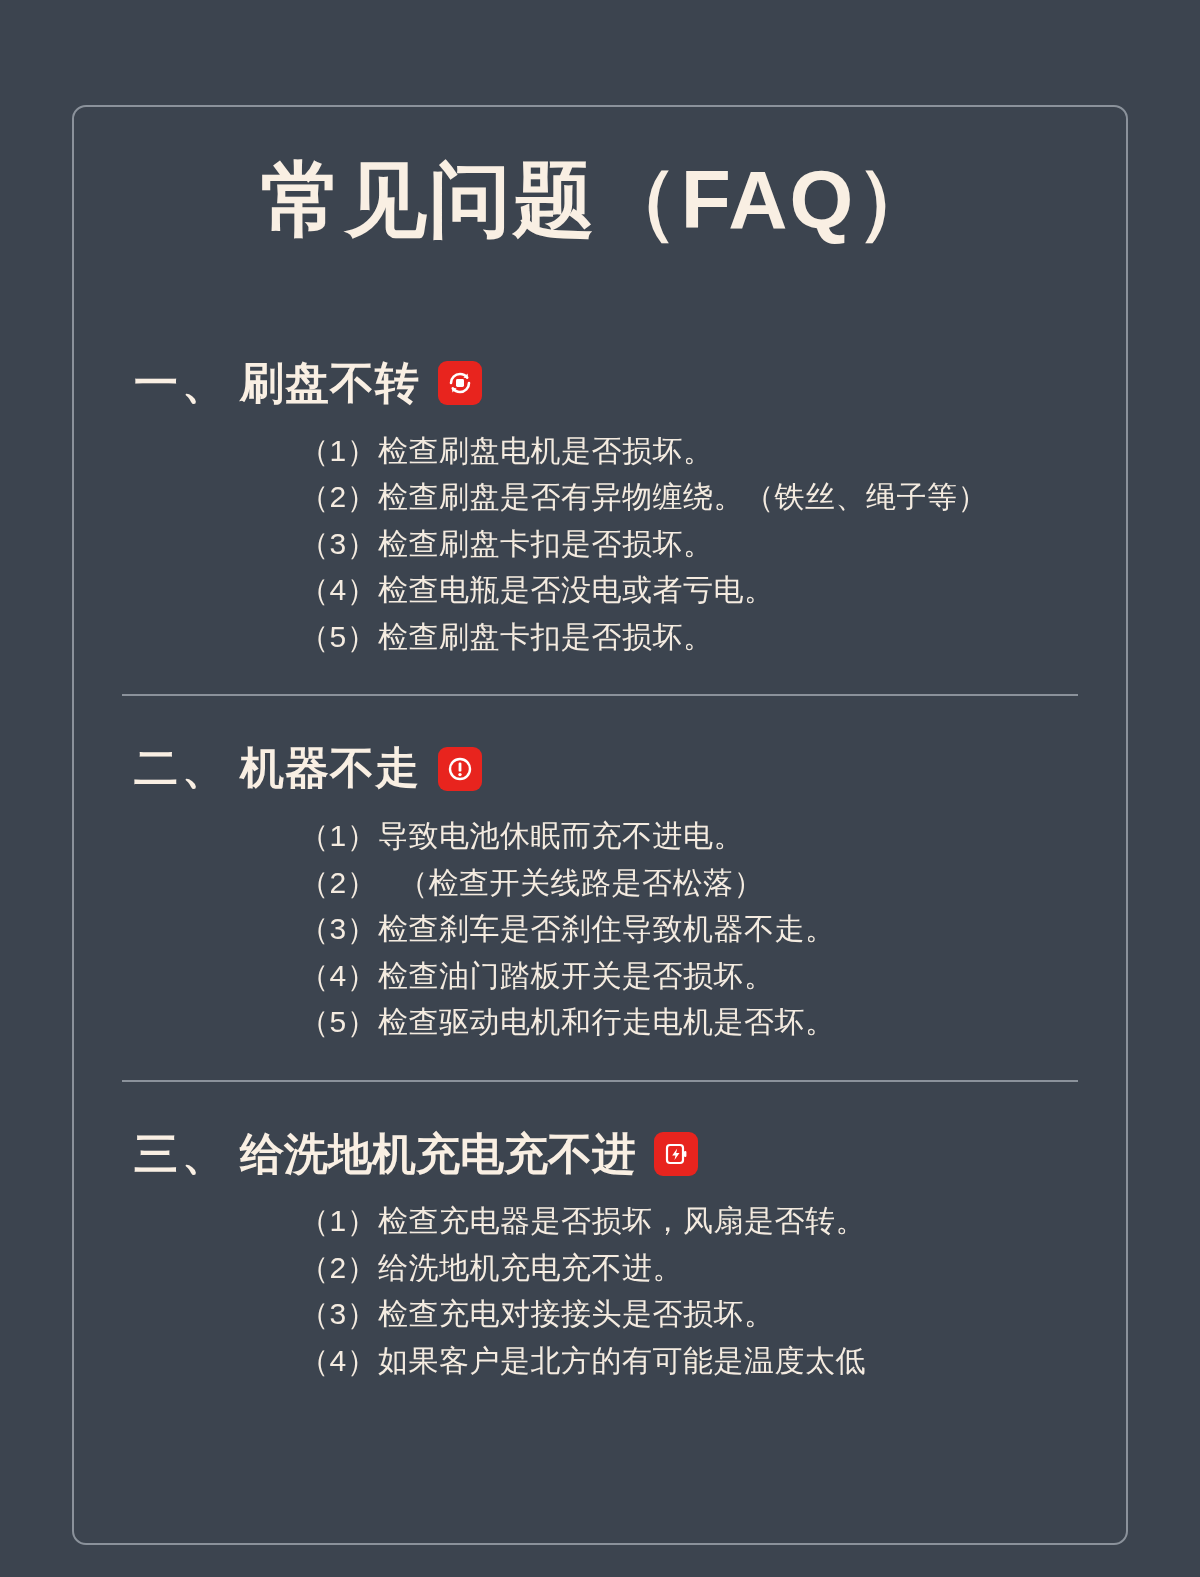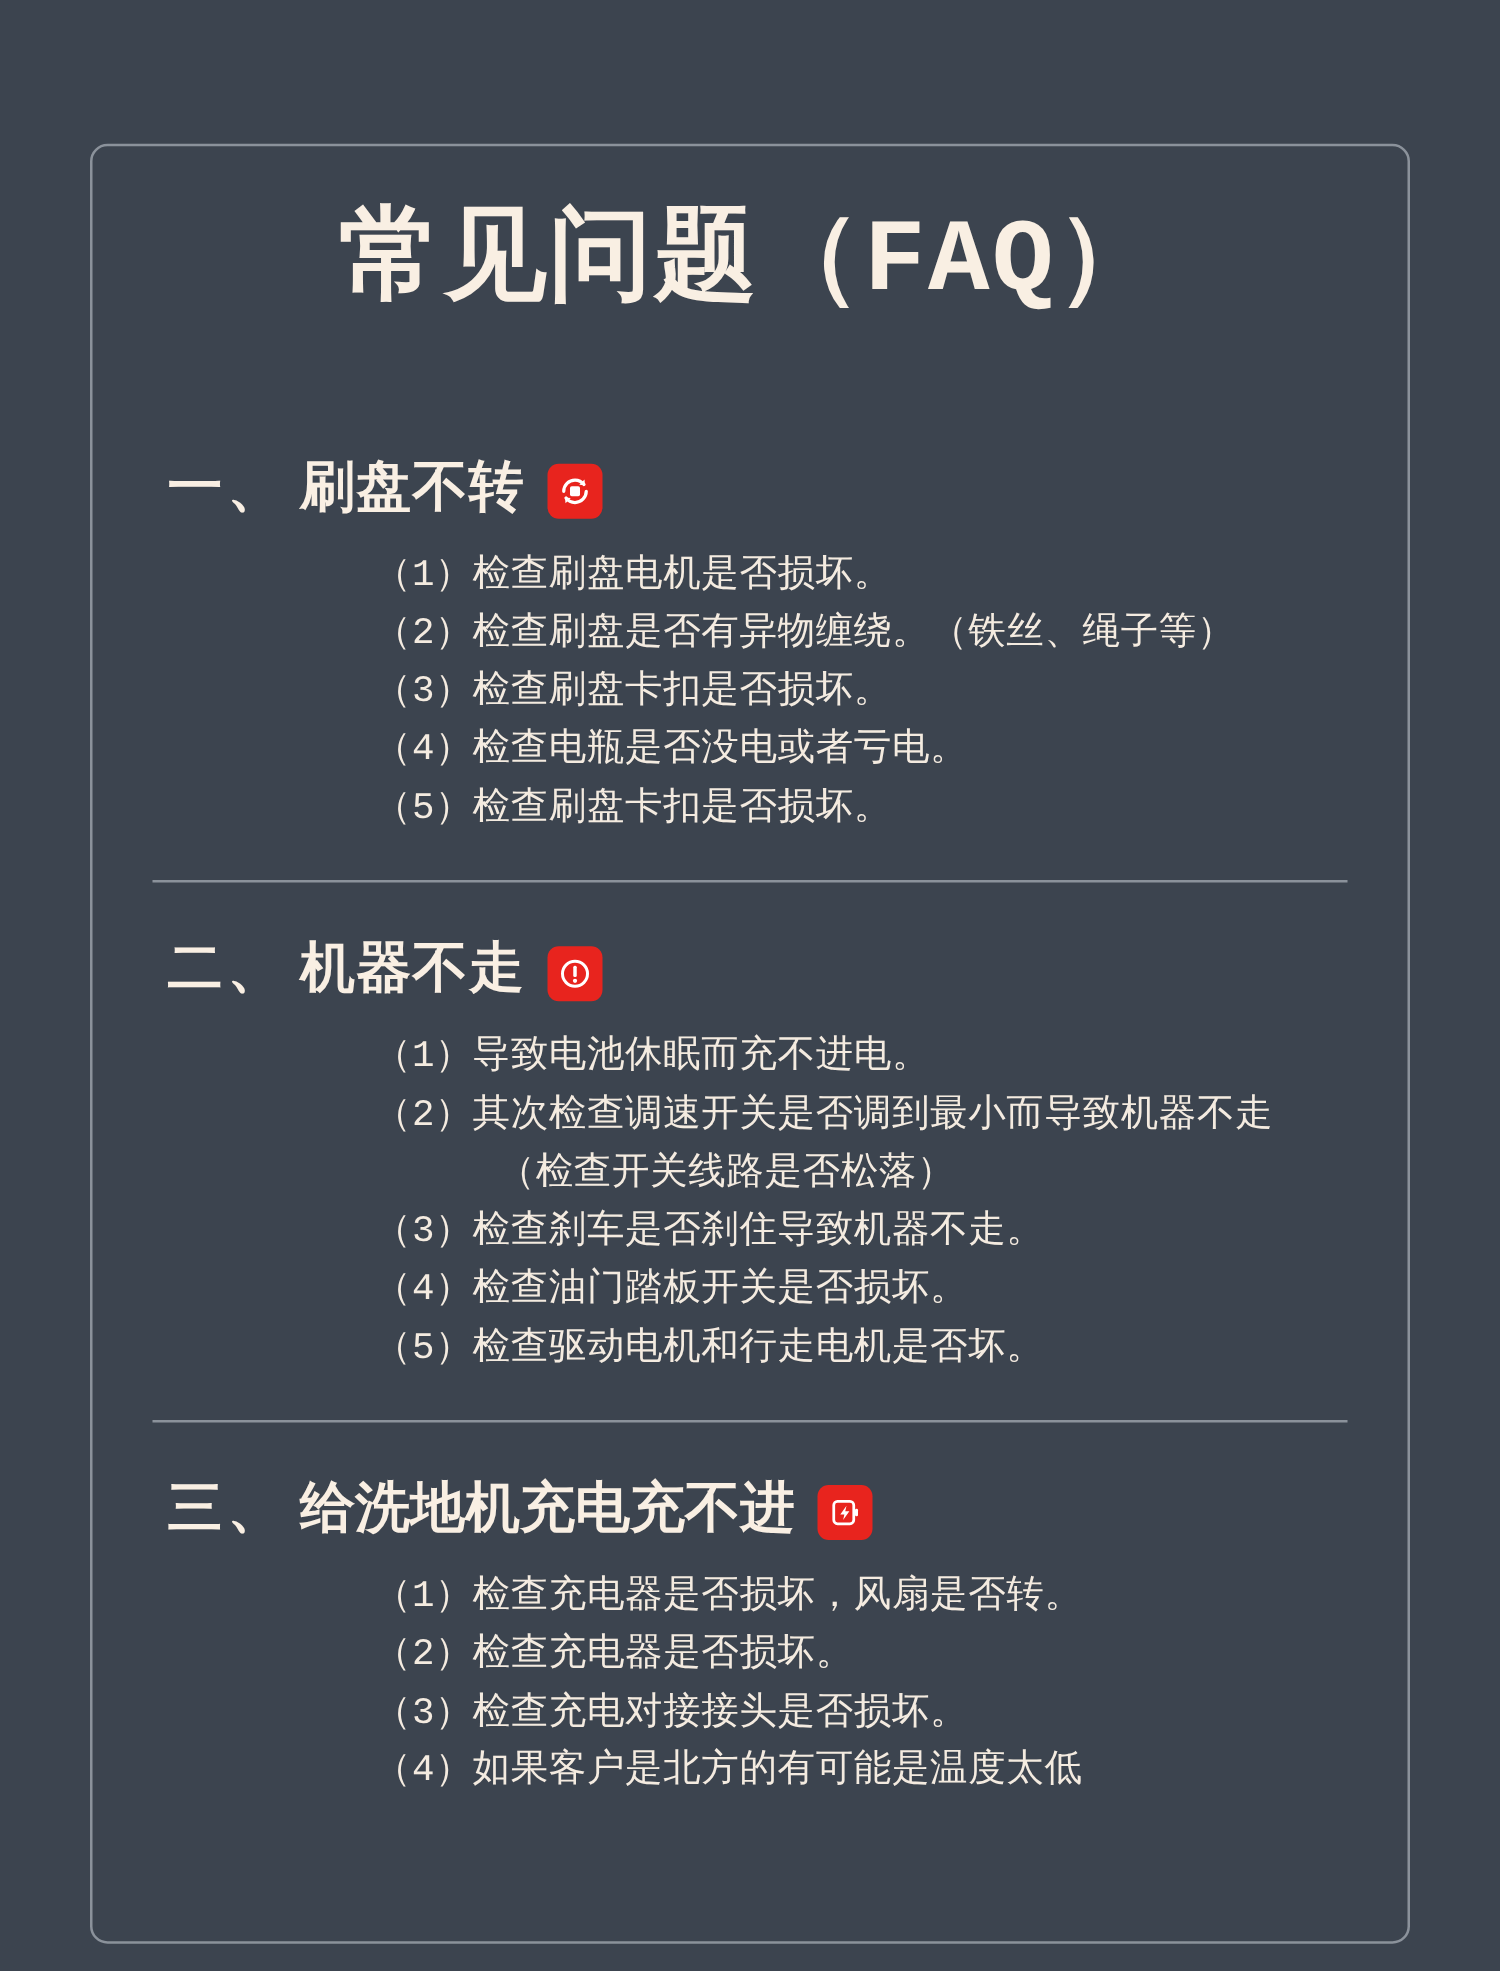--- a/index.html
+++ b/index.html
@@ -10,27 +10,26 @@
     width: 1200px;
     height: 1577px;
     background: #3c444f;
     font-family: "Liberation Sans", "DejaVu Sans", sans-serif;
     color: #f6ece0;
     overflow: hidden;
   }
   .page-frame {
     position: absolute;
     left: 72px;
-    top: 115px;
+    top: 105px;
     width: 1056px;
     height: 1440px;
     border: 2px solid #8b929b;
     border-radius: 14px;
     box-sizing: border-box;
-    font-family: Liberation Mono, monospace;
   }
   .page-title {
     position: absolute;
     left: 0;
     top: 48px;
     width: 100%;
     text-align: center;
     font-size: 82px;
     font-weight: bold;
     letter-spacing: 2px;
@@ -177,21 +176,20 @@
         </span>
       </div>
       <div class="items">
         <div class="item">
           <span class="marker">（1）</span>
           <span class="text">导致电池休眠而充不进电。</span>
         </div>
         <div class="item">
           <span class="marker">（2）</span>
           <span class="text">
-            <span>其次检查调速开关是否调到最小而导致机器不走</span>
             <span class="cont">（检查开关线路是否松落）</span>
           </span>
         </div>
         <div class="item">
           <span class="marker">（3）</span>
           <span class="text">检查刹车是否刹住导致机器不走。</span>
         </div>
         <div class="item">
           <span class="marker">（4）</span>
           <span class="text">检查油门踏板开关是否损坏。</span>
@@ -218,21 +216,21 @@
           </svg>
         </span>
       </div>
       <div class="items">
         <div class="item">
           <span class="marker">（1）</span>
           <span class="text">检查充电器是否损坏，风扇是否转。</span>
         </div>
         <div class="item">
           <span class="marker">（2）</span>
-          <span class="text">检查充电器是否损坏。</span>
+          <span class="text">给洗地机充电充不进。</span>
         </div>
         <div class="item">
           <span class="marker">（3）</span>
           <span class="text">检查充电对接接头是否损坏。</span>
         </div>
         <div class="item">
           <span class="marker">（4）</span>
           <span class="text">
             <span>如果客户是北方的有可能是温度太低</span>
           </span>

